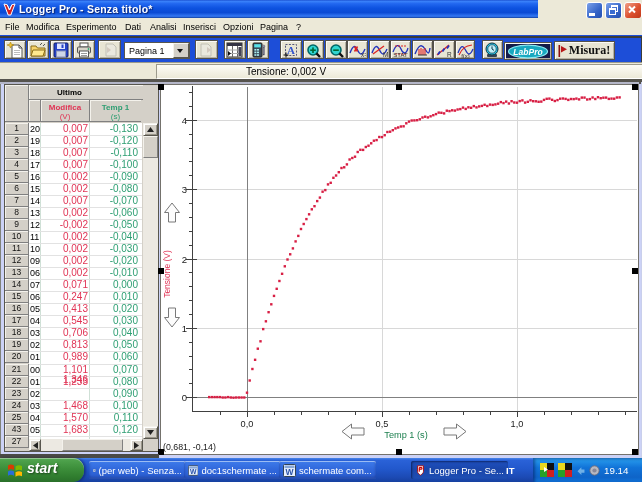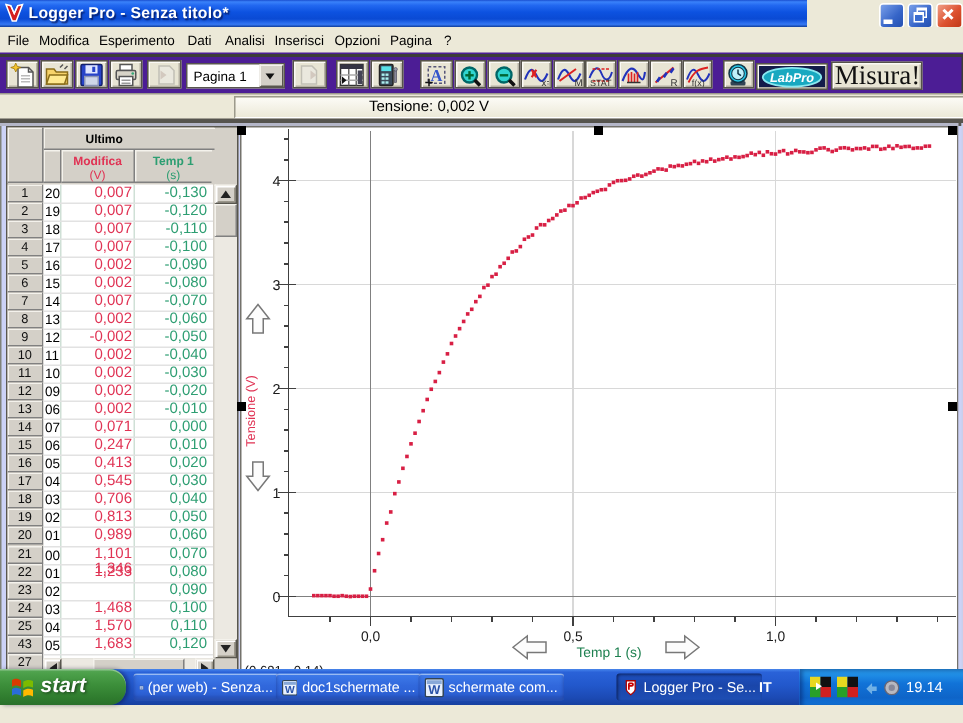--- a/index.html
+++ b/index.html
@@ -36,21 +36,21 @@
       <span style="position:absolute;left:26px;top:4px">Modifica</span>
       <span style="position:absolute;left:66px;top:4px">Esperimento</span>
       <span style="position:absolute;left:125px;top:4px">Dati</span>
       <span style="position:absolute;left:150px;top:4px">Analisi</span>
       <span style="position:absolute;left:183px;top:4px">Inserisci</span>
       <span style="position:absolute;left:223px;top:4px">Opzioni</span>
       <span style="position:absolute;left:260px;top:4px">Pagina</span>
       <span style="position:absolute;left:296px;top:4px">?</span>
     </div>
 
-  <div style="position:absolute;left:0;top:35px;width:642px;height:27px;background:#4c1d95">
+  <div style="position:absolute;left:0;top:35px;width:642px;height:27px;background:#1d4ed8">
       <div style="position:absolute;left:0;top:1px;width:642px;height:1.5px;background:#3c3c38"></div>
       <div class="tb" style="left:4px;width:20px">
         <div style="width:100%;height:100%;display:flex;align-items:center;justify-content:center">
           <svg width="16" height="16" viewBox="0 0 16 16">
             <path d="M5 3h7l3 3v10H5z" fill="#fff" stroke="#555"></path>
             <path d="M12 3v3h3" fill="none" stroke="#555"></path>
             <path d="M3.5 0l1 2.3 2.5 0.7-2.5 0.8-1 2.2-1-2.2L0 3l2.5-0.7z" fill="#f4c430" stroke="#a07800" stroke-width=".5"></path>
             <rect x="7" y="8" width="6" height="1" fill="#bbb"></rect>
             <rect x="7" y="10" width="6" height="1" fill="#bbb"></rect>
             <rect x="7" y="12" width="6" height="1" fill="#bbb"></rect>
@@ -240,21 +240,21 @@
             <text x="21" y="10.5" font-size="8.5" font-style="italic" font-weight="bold" fill="#ffffff" text-anchor="middle" font-family="Liberation Sans,sans-serif">LabPro</text>
           </svg>
         </div>
       </div>
       <div class="tb" style="left:553.5px;width:59px;top:6px;height:17px;">
         <div style="width:100%;height:100%;display:flex;align-items:center;justify-content:center;gap:2px">
           <svg width="9" height="12" viewBox="0 0 9 12">
             <rect x="0.5" y="0" width="1.6" height="12" fill="#8a1010"></rect>
             <path d="M3 1l6 3.2L3 7.4z" fill="#b81818"></path>
           </svg>
-          <span style="font-family:'Liberation Serif',serif;font-weight:normal;font-size:18px;color:#111">Misura!</span>
+          <span style="font-family:'Liberation Serif',serif;font-weight:bold;font-size:12px;color:#111">Misura!</span>
         </div>
       </div>
     </div>
   <div style="position:absolute;left:640.5px;top:36px;width:1.5px;height:44px;background:#3c3c38"></div>
 
   <div style="position:absolute;left:0;top:62px;width:642px;height:17px;background:#ece9d8;border-top:1px solid #9c9a8c">
     <div style="position:absolute;left:156px;top:1px;width:485px;height:13px;background:linear-gradient(#fcfbf6,#ece9d8);border:1px solid;border-color:#9c9a8c #fff #fff #9c9a8c">
       <span style="position:absolute;left:89px;top:1px;font-size:10px;color:#000">Tensione: 0,002 V</span>
     </div>
   </div>
@@ -679,21 +679,21 @@
       <div style="position:absolute;left:632px;top:184.5px;width:6px;height:6px;background:#000"></div>
       <div style="position:absolute;left:158px;top:365.5px;width:6px;height:6px;background:#000"></div>
       <div style="position:absolute;left:396px;top:365.5px;width:6px;height:6px;background:#000"></div>
       <div style="position:absolute;left:632px;top:365.5px;width:6px;height:6px;background:#000"></div>
   </div>
 
   <div style="position:absolute;left:0;top:83.5px;width:1px;height:374.5px;background:#80837a"></div>
   <div style="position:absolute;left:640.5px;top:81.5px;width:1.5px;height:376px;background:#c9cfec"></div>
   <div style="position:absolute;left:0;top:453.5px;width:159px;height:4px;background:#4a4a46"></div>
 
-  <div style="position:absolute;left:0;top:446px;width:642px;height:24px;background:linear-gradient(#4a86e8 0%,#3a76e4 4%,#2a62d8 9%,#2258cc 45%,#1c4ab4 80%,#1640a0 100%)">
+  <div style="position:absolute;left:0;top:458px;width:642px;height:24px;background:linear-gradient(#4a86e8 0%,#3a76e4 4%,#2a62d8 9%,#2258cc 45%,#1c4ab4 80%,#1640a0 100%)">
     <div style="position:absolute;left:0;top:0;width:84px;height:24px;border-radius:0 11px 11px 0;background:linear-gradient(#57a857 0%,#4ca04a 12%,#3c8e3a 45%,#2f7c2e 80%,#2a702a 100%);box-shadow:inset 0 1px 0 rgba(255,255,255,.35),2px 0 3px rgba(0,0,40,.4)">
       <svg style="position:absolute;left:7px;top:4px" width="17" height="16" viewBox="0 0 17 16">
           <path d="M1 3.5C3 2 5 2.4 7 3.6V8C5 6.8 3 6.4 1 7.9z" fill="#d83b01"></path>
           <path d="M8.5 4.4c2-1.2 4-1.6 6.5-0.4v4.4c-2.5-1.2-4.5-0.8-6.5 0.4z" fill="#7cbb00"></path>
           <path d="M1 9.4c2-1.5 4-1.1 6-0V13.8c-2-1.1-4-1.5-6 0z" fill="#2a6dd8"></path>
           <path d="M8.5 10.3c2-1.2 4-1.6 6.5-0.4v4.4c-2.5-1.2-4.5-0.8-6.5 0.4z" fill="#ffb900"></path>
         </svg>
       <span style="position:absolute;left:27px;top:2px;font-size:14px;font-weight:bold;font-style:italic;color:#fff;text-shadow:1px 1px 2px rgba(0,0,0,.5)">start</span>
     </div>
     <div style="position:absolute;left:89px;top:3px;width:89px;height:18px;border-radius:2px;background:linear-gradient(#5795f2,#3c78e8 8%,#3168dc 45%,#2c60d4 85%,#3b74e4);box-shadow:inset 0 -2px 3px rgba(0,0,60,.35), inset 0 1px 0 rgba(255,255,255,.45);display:flex;align-items:center;padding:0 4px;gap:3px;overflow:hidden">

